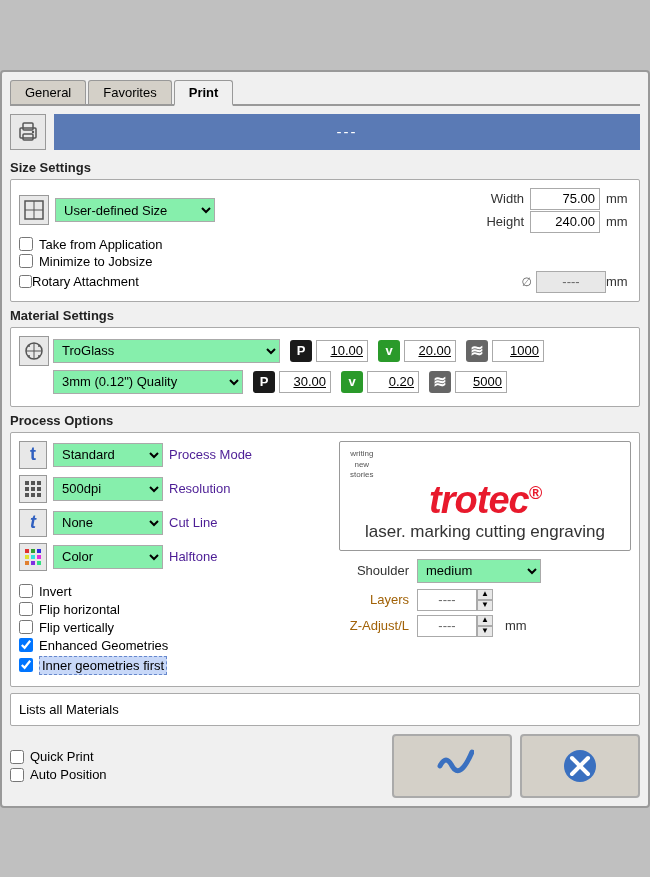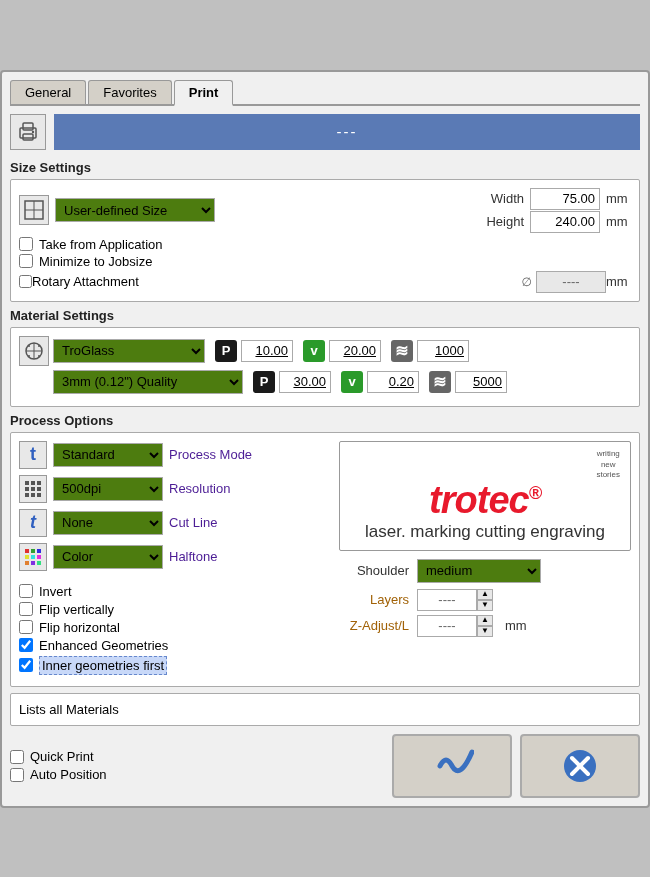--- a/index.html
+++ b/index.html
@@ -16,21 +16,21 @@
     .header-icon { width: 36px; height: 36px; border: 1px solid #999; background: #e8e8e8; display: flex; align-items: center; justify-content: center; }
     .header-title { flex: 1; background: #5a7ab5; color: white; height: 36px; display: flex; align-items: center; justify-content: center; font-size: 15px; letter-spacing: 2px; }
     
     
     .section-label { font-weight: bold; margin: 6px 0 4px 0; color: #222; }
     .section-content { background: white; border: 1px solid #aaa; padding: 8px; margin-bottom: 6px; border-radius: 2px; }
     
     
     .size-row { display: flex; align-items: center; gap: 6px; margin-bottom: 4px; }
     .size-icon { width: 30px; height: 30px; border: 1px solid #999; background: #e8e8e8; display: flex; align-items: center; justify-content: center; }
-    select { height: 24px; border: 1px solid #aaa; background: #4d7c0f; padding: 0 4px; font-size: 13px; }
+    select { height: 24px; border: 1px solid #aaa; background: #86efac; padding: 0 4px; font-size: 13px; }
     .size-dropdown { width: 160px; }
     .dimension-group { margin-left: auto; display: flex; flex-direction: column; gap: 1px; }
     .dim-row { display: flex; align-items: center; gap: 6px; }
     .dim-label { width: 45px; text-align: right; color: #333; }
     .dim-input { width: 70px; height: 22px; border: 1px solid #aaa; text-align: right; padding: 0 4px; font-size: 13px; }
     .dim-unit { width: 25px; color: #333; }
     .checkbox-row { display: flex; align-items: center; gap: 6px; margin: 2px 0; }
     .checkbox-row input[type="checkbox"] { width: 14px; height: 14px; }
     .diam-symbol { margin-left: auto; margin-right: 4px; color: #666; font-size: 12px; }
     .diam-input { width: 70px; height: 22px; border: 1px solid #aaa; background: #e8e8e8; text-align: center; font-size: 13px; color: #666; }
@@ -157,21 +157,21 @@
         <svg width="22" height="22" viewBox="0 0 22 22">
           <circle cx="11" cy="11" r="8" fill="none" stroke="#555" stroke-width="1.5"></circle>
           <line x1="11" y1="3" x2="11" y2="19" stroke="#555" stroke-width="1"></line>
           <line x1="3" y1="11" x2="19" y2="11" stroke="#555" stroke-width="1"></line>
           <circle cx="6" cy="6" r="1" fill="#555"></circle>
           <circle cx="16" cy="6" r="1" fill="#555"></circle>
           <circle cx="6" cy="16" r="1" fill="#555"></circle>
           <circle cx="16" cy="16" r="1" fill="#555"></circle>
         </svg>
       </div>
-      <select class="mat-dropdown" style="width:152px;">
+      <select class="mat-dropdown" style="width:227px;">
         <option>TroGlass</option>
       </select>
       <span class="mat-badge badge-p">P</span>
       <input type="text" class="mat-val" value="10.00" style="">
       <span class="mat-badge badge-v">v</span>
       <input type="text" class="mat-val" value="20.00" style="">
       <span class="mat-badge badge-w" style="font-size:16px; font-weight:bold;">≋</span>
       <input type="text" class="mat-val" value="1000" style="">
     </div>
     <div class="material-row">
@@ -249,40 +249,40 @@
           <span class="proc-label">Halftone</span>
         </div>
 
         <div class="check-options">
           <div class="checkbox-row">
             <input type="checkbox" style="">
             <label>Invert</label>
           </div>
           <div class="checkbox-row">
             <input type="checkbox" style="">
+            <label>Flip horizontal</label>
+          </div>
+          <div class="checkbox-row">
+            <input type="checkbox" style="">
             <label>Flip vertically</label>
-          </div>
-          <div class="checkbox-row">
-            <input type="checkbox" style="">
-            <label>Flip horizontal</label>
           </div>
           <div class="checkbox-row">
             <input type="checkbox" checked="" style="">
             <label>Enhanced Geometries</label>
           </div>
           <div class="checkbox-row">
             <input type="checkbox" checked="" style="">
             <label class="inner-geo-highlight">Inner geometries first</label>
           </div>
         </div>
       </div>
       <div class="process-right">
 
         <div class="trotec-box">
-          <div style="width:100%; display:flex; justify-content:flex-end;">
+          <div style="width:100%; display:flex; justify-content:flex-start;">
             <div style="font-size:8px; line-height:1.3; color:#555; text-align:center;">writing<br>new<br>stories</div>
           </div>
           <div style="font-size:38px; font-weight:bold; color:#e8192c; font-style:italic; letter-spacing:-1px; line-height:1; font-family: Arial, sans-serif;">trotec<span style="color:#e8192c; font-size:18px; vertical-align:super;">®</span></div>
           <div style="font-size:17px; color:#333; margin-top:3px;">laser. marking cutting engraving</div>
         </div>
 
         <div class="shoulder-row">
           <span class="shoulder-label">Shoulder</span>
           <select class="shoulder-select">
             <option>low</option><option selected="">medium</option><option>high</option>

